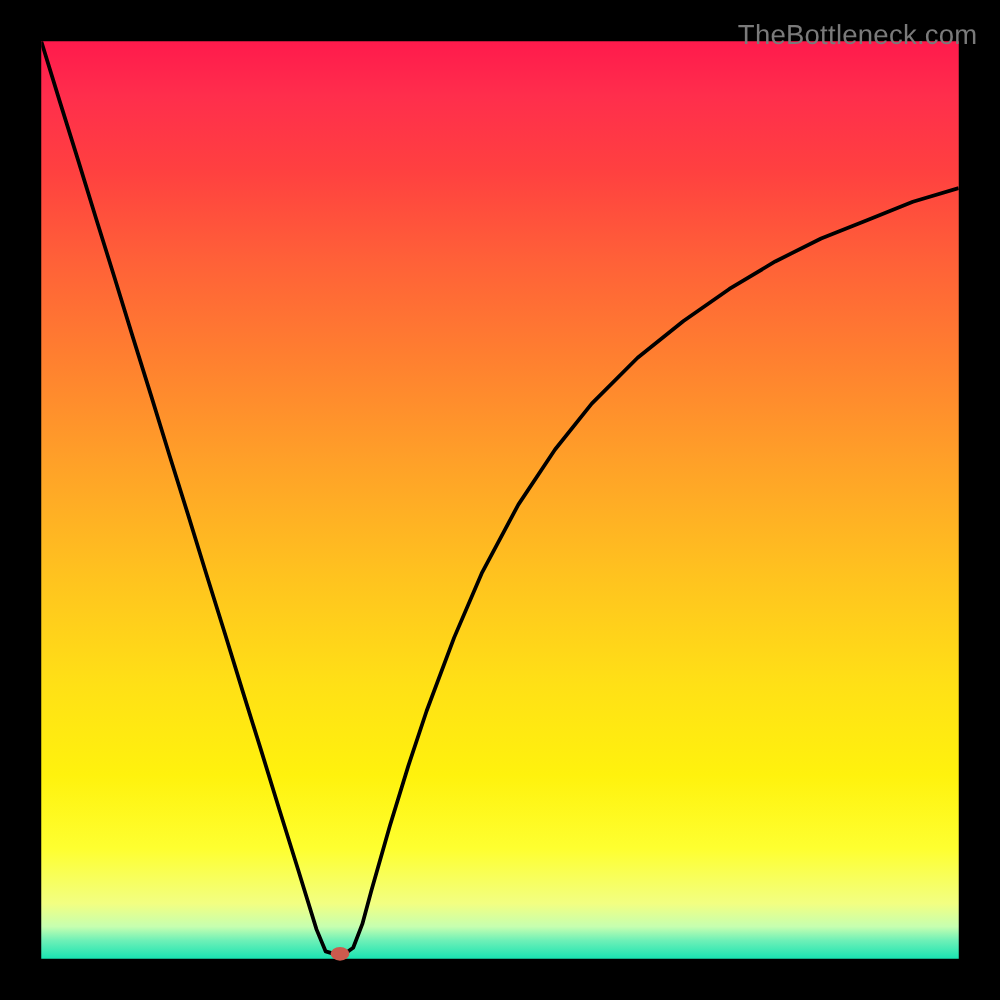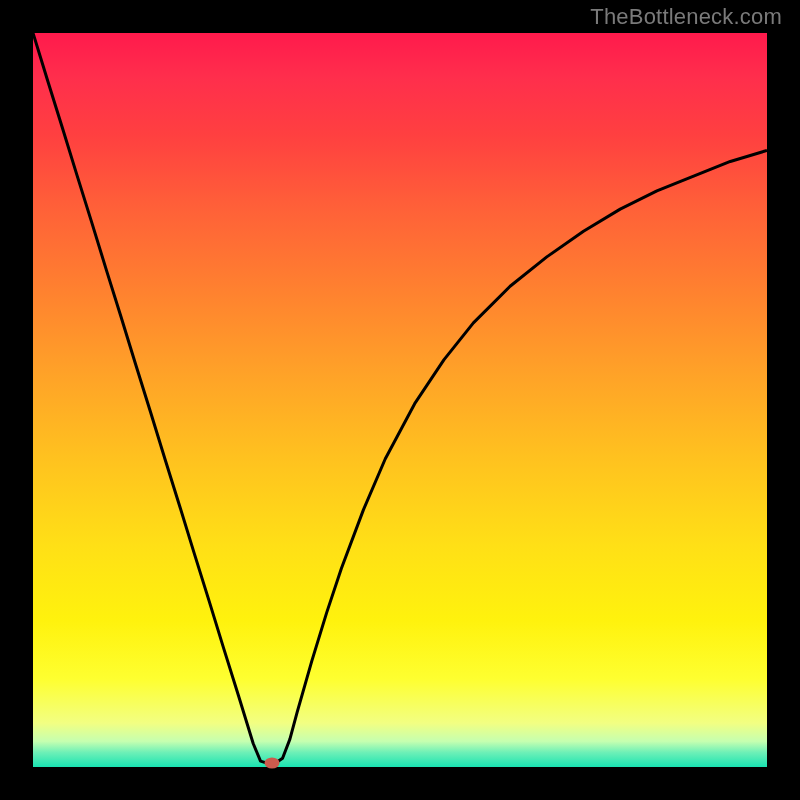--- a/index.html
+++ b/index.html
@@ -12,21 +12,21 @@
     font-family: Arial, Helvetica, sans-serif;
   }
   .frame {
     position: relative;
     width: 800px;
     height: 800px;
     background: #000;
   }
   .watermark {
     position: absolute;
-    top: 4px;
+    top: 15px;
     right: 18px;
     color: #7a7a7a;
     font-size: 22px;
     font-weight: 500;
     font-family: Arial, sans-serif;
     letter-spacing: 0.2px;
     z-index: 5;
   }
   .plot {
     position: absolute;

